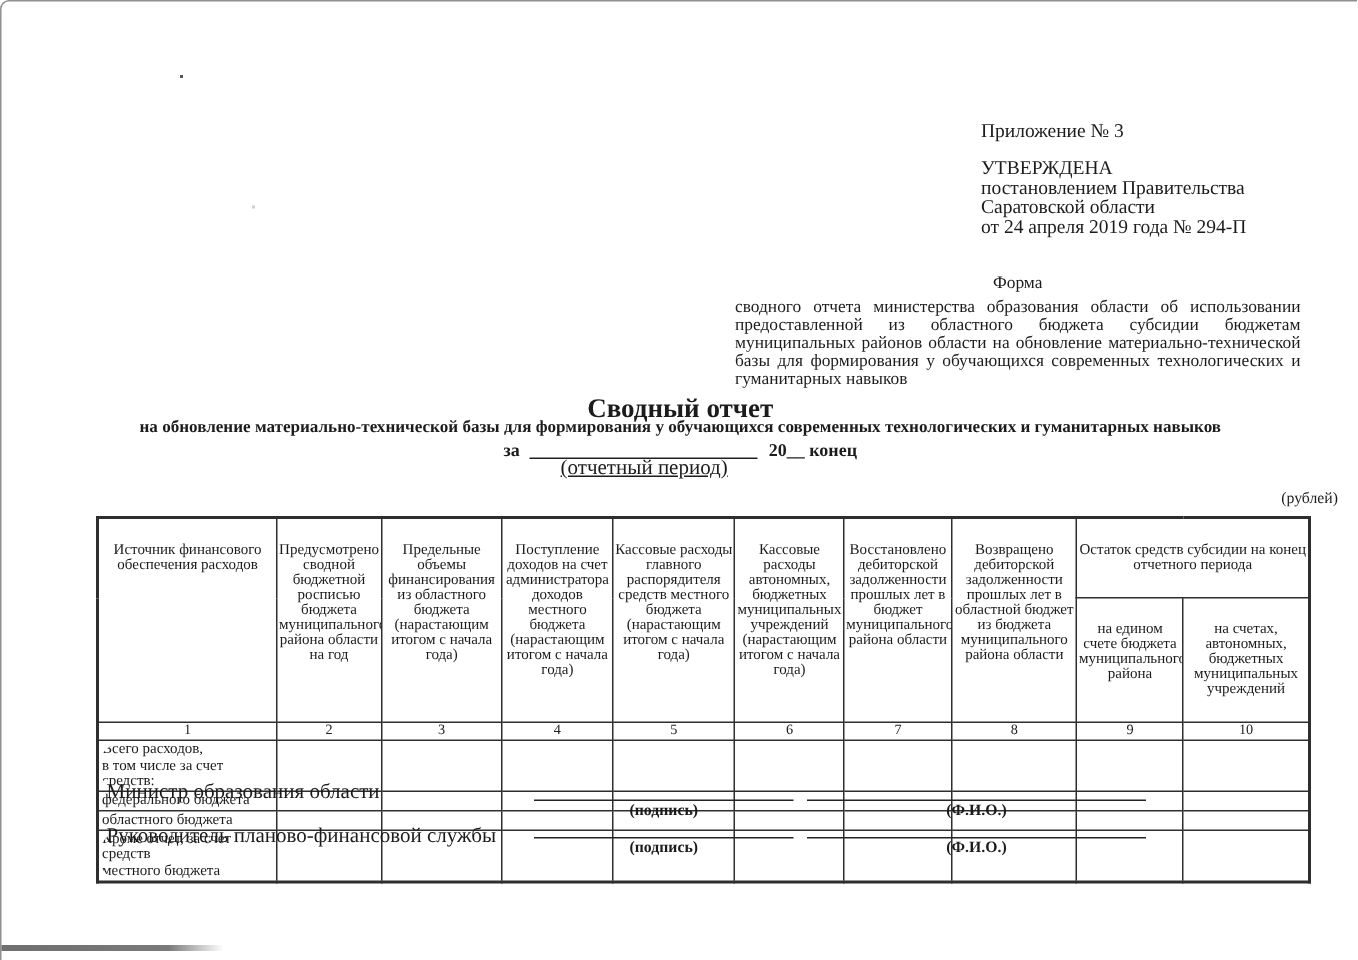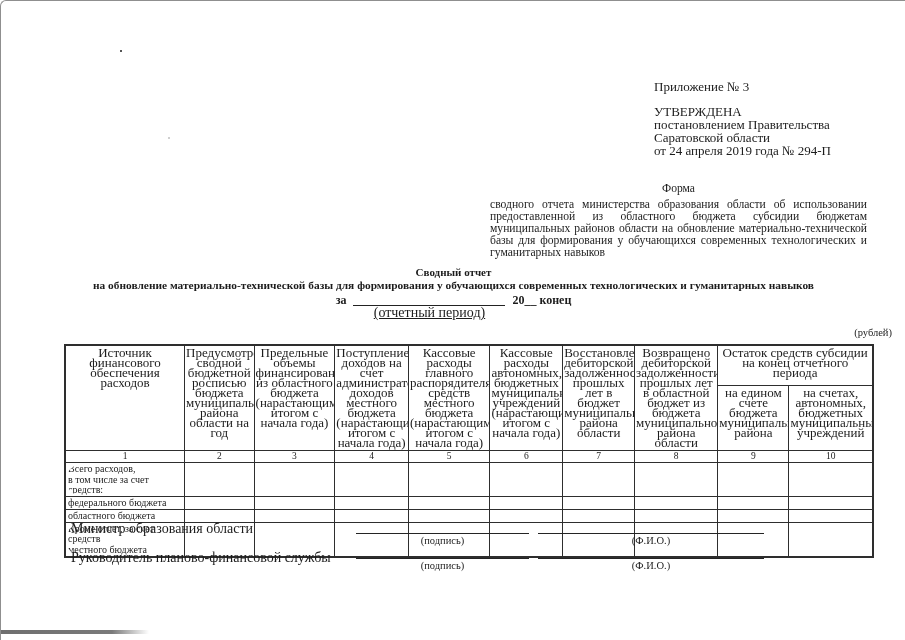--- a/index.html
+++ b/index.html
@@ -34,21 +34,21 @@
     font-size:11.6px; line-height:11.9px;margin-top:22px;
   }
   .form-label { text-align:center; margin-bottom:4px; }
   .form-desc { text-align:justify; text-justify:inter-word; }
 
   
   .title-block {
     position:absolute; left:0; top:265px; width:905px;
     text-align:center; font-weight:bold;
   }
-  .title-l1 { font-size:11px; line-height:13px; }
+  .title-l1 { font-size:18px; line-height:13px; }
   .title-l2, .title-l3 { font-size:11.4px; line-height:13px; }
   .period-row {
     font-size:12px; line-height:12px; margin-top:2px;
     display:flex; justify-content:center; align-items:flex-end;
   }
   .period-blank {
     display:inline-block; width:152px; height:12px;
     border-bottom:1.4px solid #222;
     margin:0 7px; position:relative;
   }
@@ -67,23 +67,23 @@
     position:absolute; left:63px; top:343px;
     width:810px; border-collapse:collapse; table-layout:fixed;
     border:2px solid #2e2e2e;
   }
   table.report th, table.report td {
     border:1px solid #2e2e2e;
     font-weight:normal;
     overflow:hidden;
   }
   table.report th {
-    font-size:13px; line-height:10px;
+    font-size:10px; line-height:10px;
     text-align:center; vertical-align:top;
-    padding:2px 1px;
+    padding:16px 1px;
   }
   tr.group-row { height:23px; }
   tr.sub-row { height:56px; }
   tr.num-row { height:12px; }
   tr.num-row th { font-size:9.5px; line-height:9.5px; padding:0; vertical-align:middle; }
   td.row-label {
     font-size:10px; line-height:10.7px;
     text-align:left; vertical-align:top;
     padding:1px 1px 0 2px;
     white-space:pre-line;
@@ -101,20 +101,21 @@
   .sig-row.first { top:518px; }
   .sig-row.second { top:547px; }
   .sig-title {
     width:285px; font-weight:normal; font-size:14px; line-height:13px;
     padding-top:3px;
   }
   .sig-line {
     border-top:1.5px solid #242424;
     text-align:center; font-size:10.5px; line-height:11px;
     padding-top:1px;
+    font-weight:bold;
   }
   .sig-line.sign { width:173px; }
   .sig-line.fio { width:226px; margin-left:9px; }
   .sig-row.first .sig-line { margin-top:14px; }
   .sig-row.second .sig-line { margin-top:10px; }
 
   
   .edge-bottom-left {
     position:absolute; left:0; top:629px; width:148px; height:4px;
     background:linear-gradient(to right,#6f6f6f 0%,#7a7a7a 75%,rgba(122,122,122,0) 100%);

